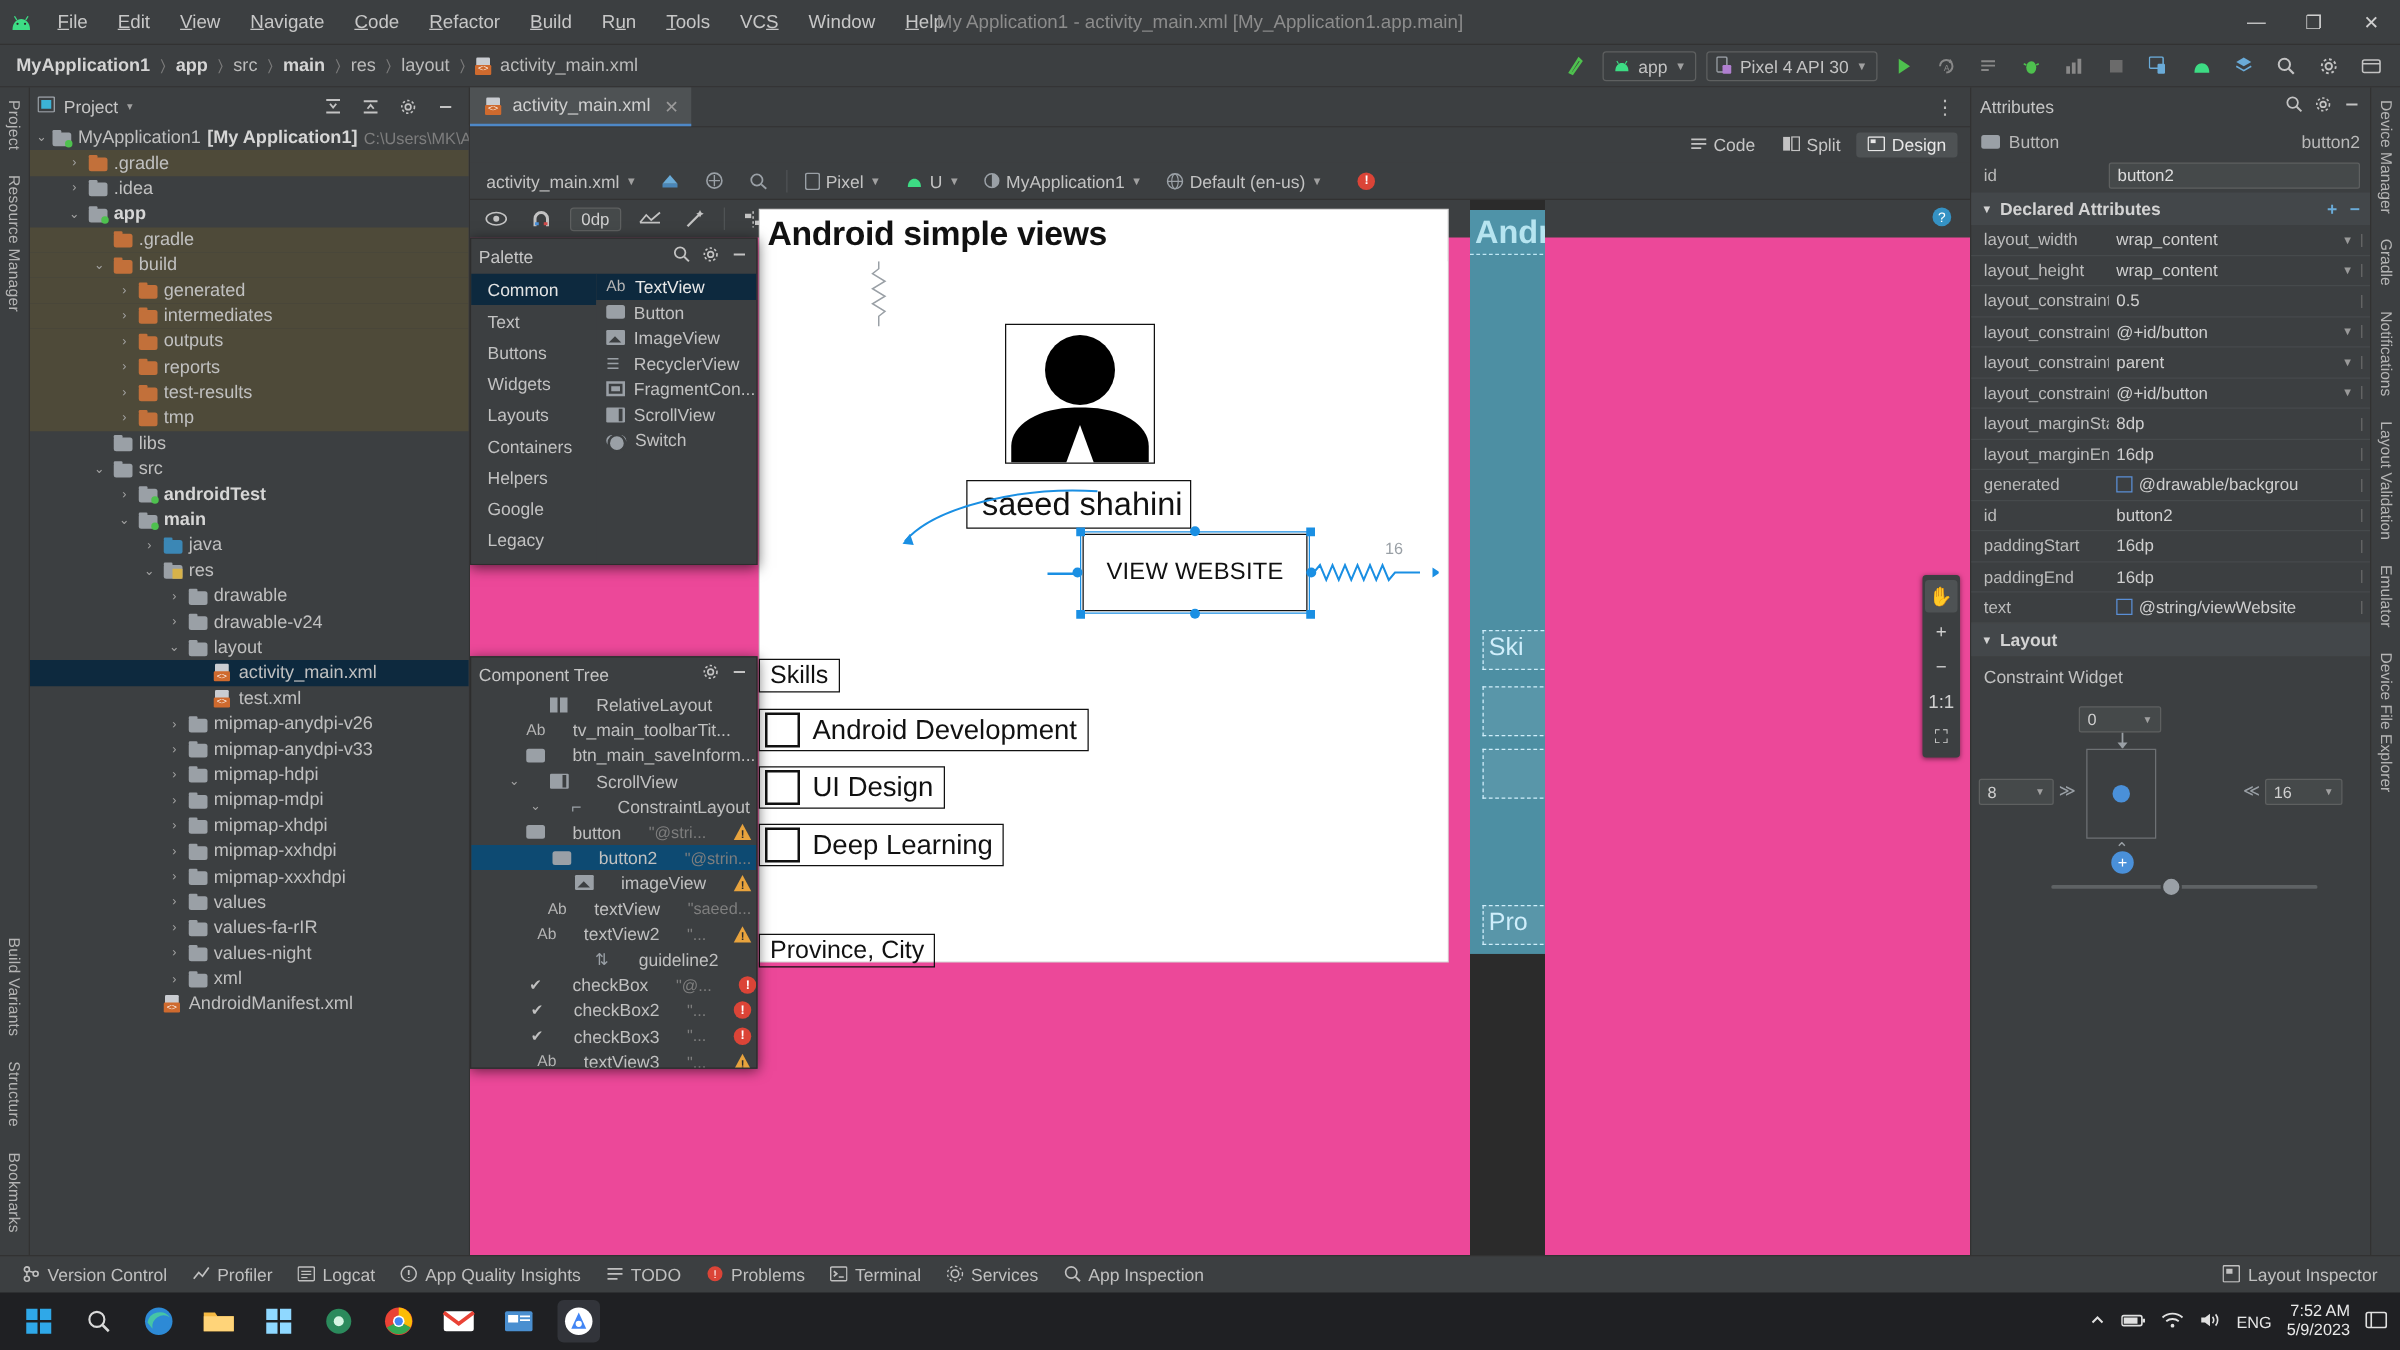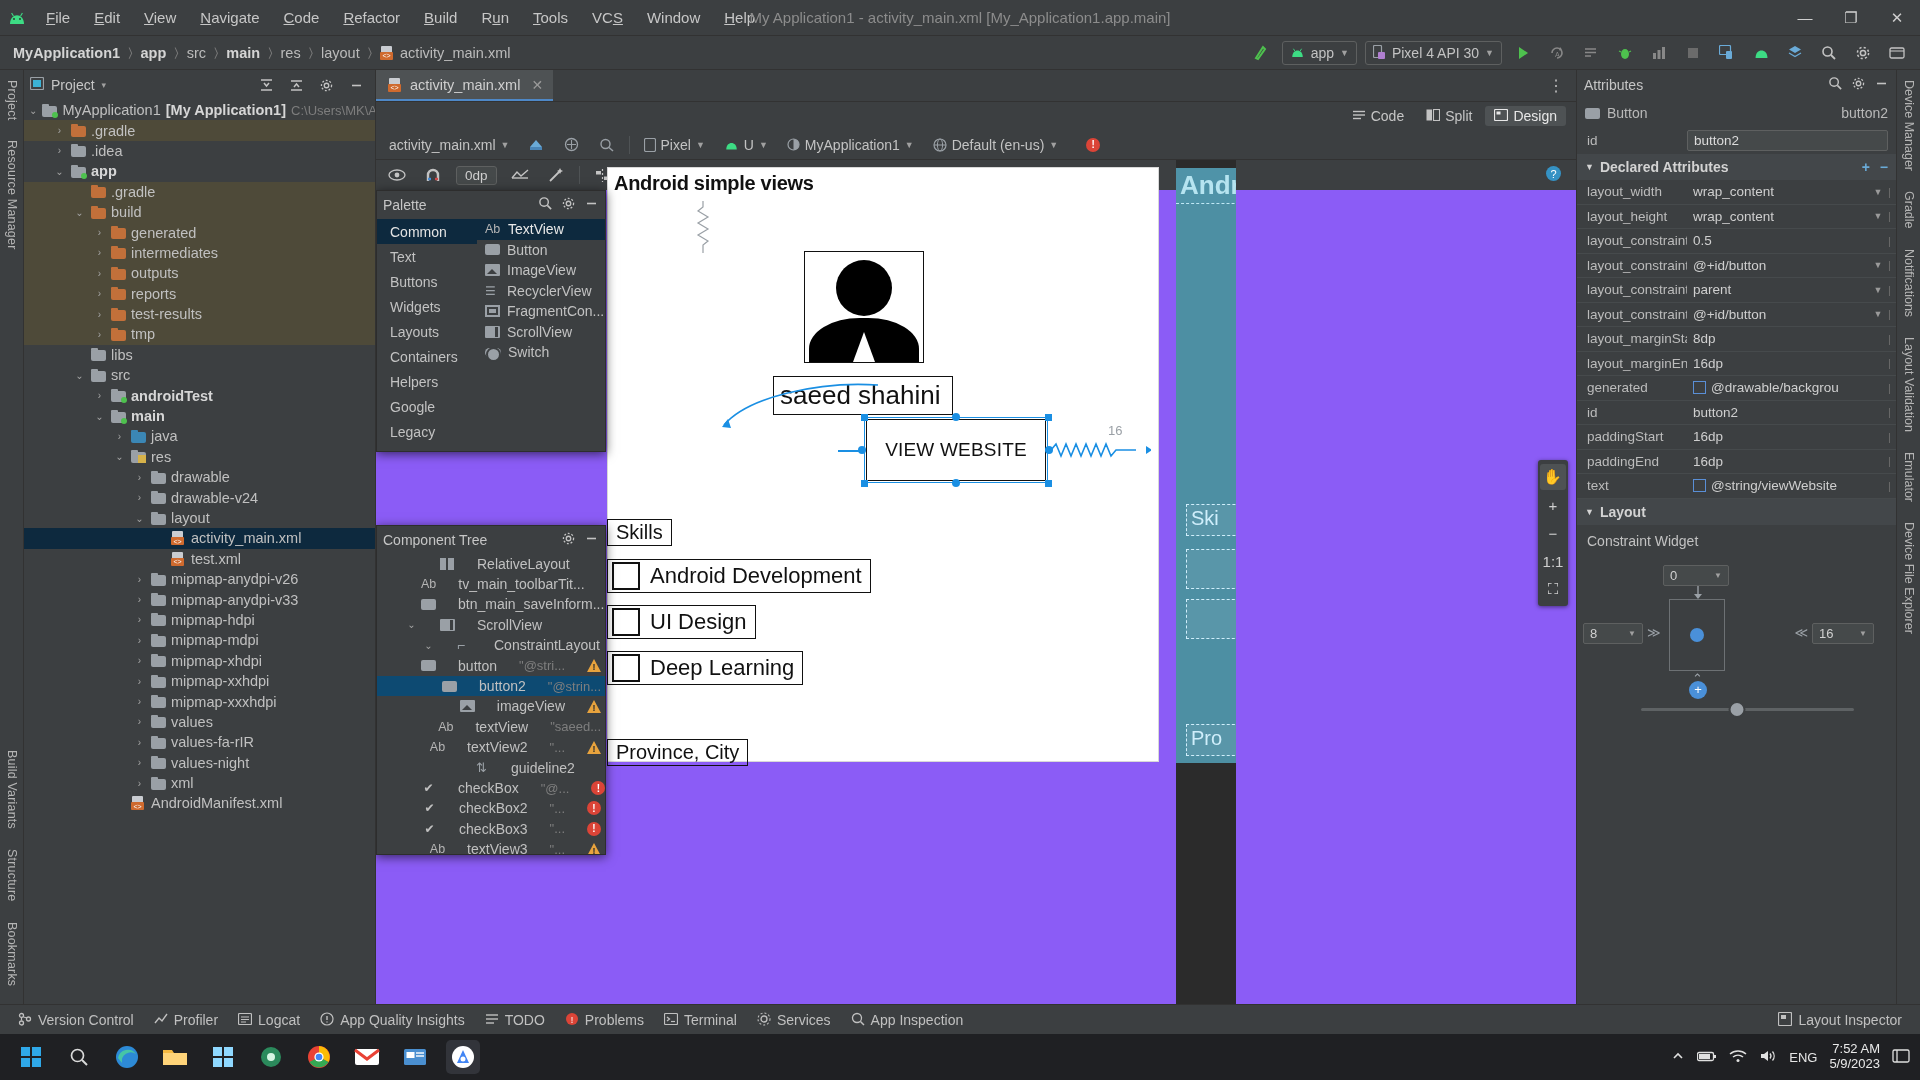--- a/index.html
+++ b/index.html
@@ -87,41 +87,41 @@
             gap:4px; padding-right:10px; background:#3c3f41;}
   .modebtn{ display:flex; align-items:center; gap:5px; font-size:14px; color:#c6c6c6; padding:2px 9px; border-radius:3px;}
   .modebtn.active{ background:#4e5254; color:#e8e8e8;}
 
   .designtoolbar{ height:30px; flex:0 0 30px; display:flex; align-items:center; gap:9px; padding:0 8px;
                   background:#3c3f41; border-bottom:1px solid #323232;}
   .dcombo{ display:flex; align-items:center; gap:5px; font-size:14px; color:#c3c3c3; padding:2px 5px; border-radius:3px;}
   .vdiv{ width:1px; height:18px; background:#4f5355;}
 
   .surfacewrap{ flex:1 1 auto; display:flex; min-height:0; position:relative; }
-  .designsurface{ flex:1 1 auto; background:#8b5cf6; position:relative; overflow:hidden;}
+  .designsurface{ flex:1 1 auto; background:#ec4899; position:relative; overflow:hidden;}
 
   
   .surfacetools{ height:30px; display:flex; align-items:center; gap:10px; padding:0 8px; background:#3c3f41;}
   .dpbox{ border:1px solid #5e6060; border-radius:3px; padding:1px 8px; font-size:13.5px; color:#cfcfcf; background:#45494a;}
   .helpbtn{ margin-left:auto; margin-right:6px;}
 
   
   .phone{ position:absolute; left:232px; top:8px; width:550px; background:#ffffff;
           box-shadow:0 0 0 1px #d8d8d8; }
-  .ph-title{ font-size:20px; font-weight:bold; color:#111; padding:4px 0 6px 6px; letter-spacing:-.3px;}
+  .ph-title{ font-size:27px; font-weight:bold; color:#111; padding:4px 0 6px 6px; letter-spacing:-.3px;}
   .ph-body{ background:#fff; position:relative; height:560px;}
   .avatar-box{ position:absolute; left:196px; top:50px; width:120px; height:112px; border:1px solid #111;
                display:flex; align-items:flex-end; justify-content:center; overflow:hidden;}
   .av-head{ position:absolute; top:8px; left:50%; transform:translateX(-50%); width:56px; height:56px; border-radius:50%; background:#000;}
   .av-body{ position:absolute; bottom:0; left:50%; transform:translateX(-50%); width:110px; height:44px;
             background:#000; border-radius:46% 46% 0 0 / 70% 70% 0 0;}
   .av-notch{ position:absolute; bottom:0; left:50%; transform:translateX(-50%); width:0; height:0;
              border-left:11px solid transparent; border-right:11px solid transparent; border-bottom:30px solid #fff;}
   .nametxt{ position:absolute; left:165px; top:175px; width:180px; border:1px solid #111; font-size:26px;
-            color:#111; text-align:left; padding:3px 6px; white-space:nowrap;}
+            color:#111; text-align:right; padding:3px 6px; white-space:nowrap;}
   .btn-edit{ position:absolute; left:66px; top:218px; width:170px; height:62px; background:#2196f3; color:#fff;
              display:flex; align-items:center; justify-content:center; font-size:18px; font-weight:bold; letter-spacing:.4px;}
   .btn-view{ position:absolute; left:258px; top:218px; width:180px; height:62px; background:#fff; color:#111;
              border:1px solid #111; display:flex; align-items:center; justify-content:center; font-size:19px; letter-spacing:.2px;}
   .skills{ position:absolute; left:-1px; top:318px; border:1px solid #111; padding:1px 8px; font-size:20px; color:#111;}
   .chk-row{ position:absolute; display:flex; align-items:center; gap:10px; border:1px solid #111; padding:2px 8px 2px 4px;}
   .chk-box{ width:28px; height:28px; border:2px solid #111; flex:0 0 28px;}
   .chk-lbl{ font-size:22px; color:#111; white-space:nowrap;}
   .province{ position:absolute; left:-1px; top:538px; border:1px solid #111; padding:1px 8px; font-size:20px; color:#111;}
 

